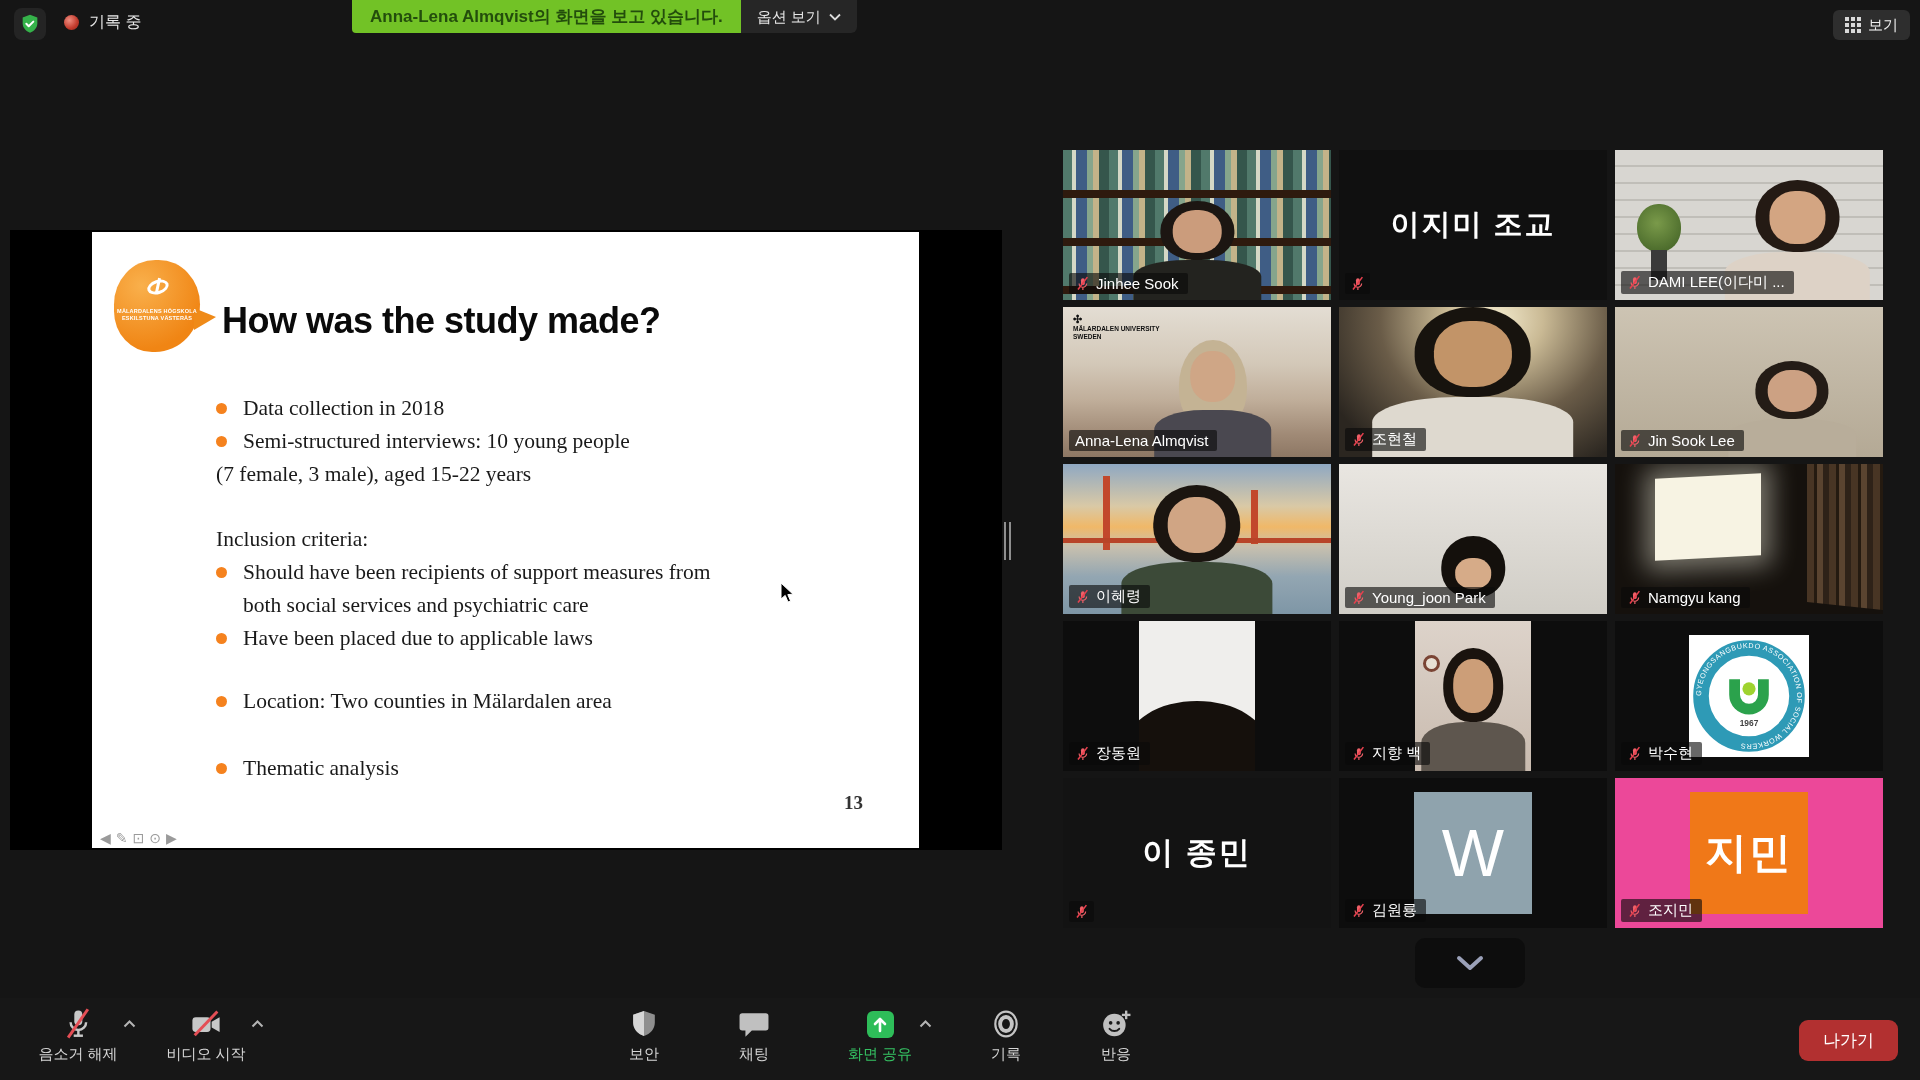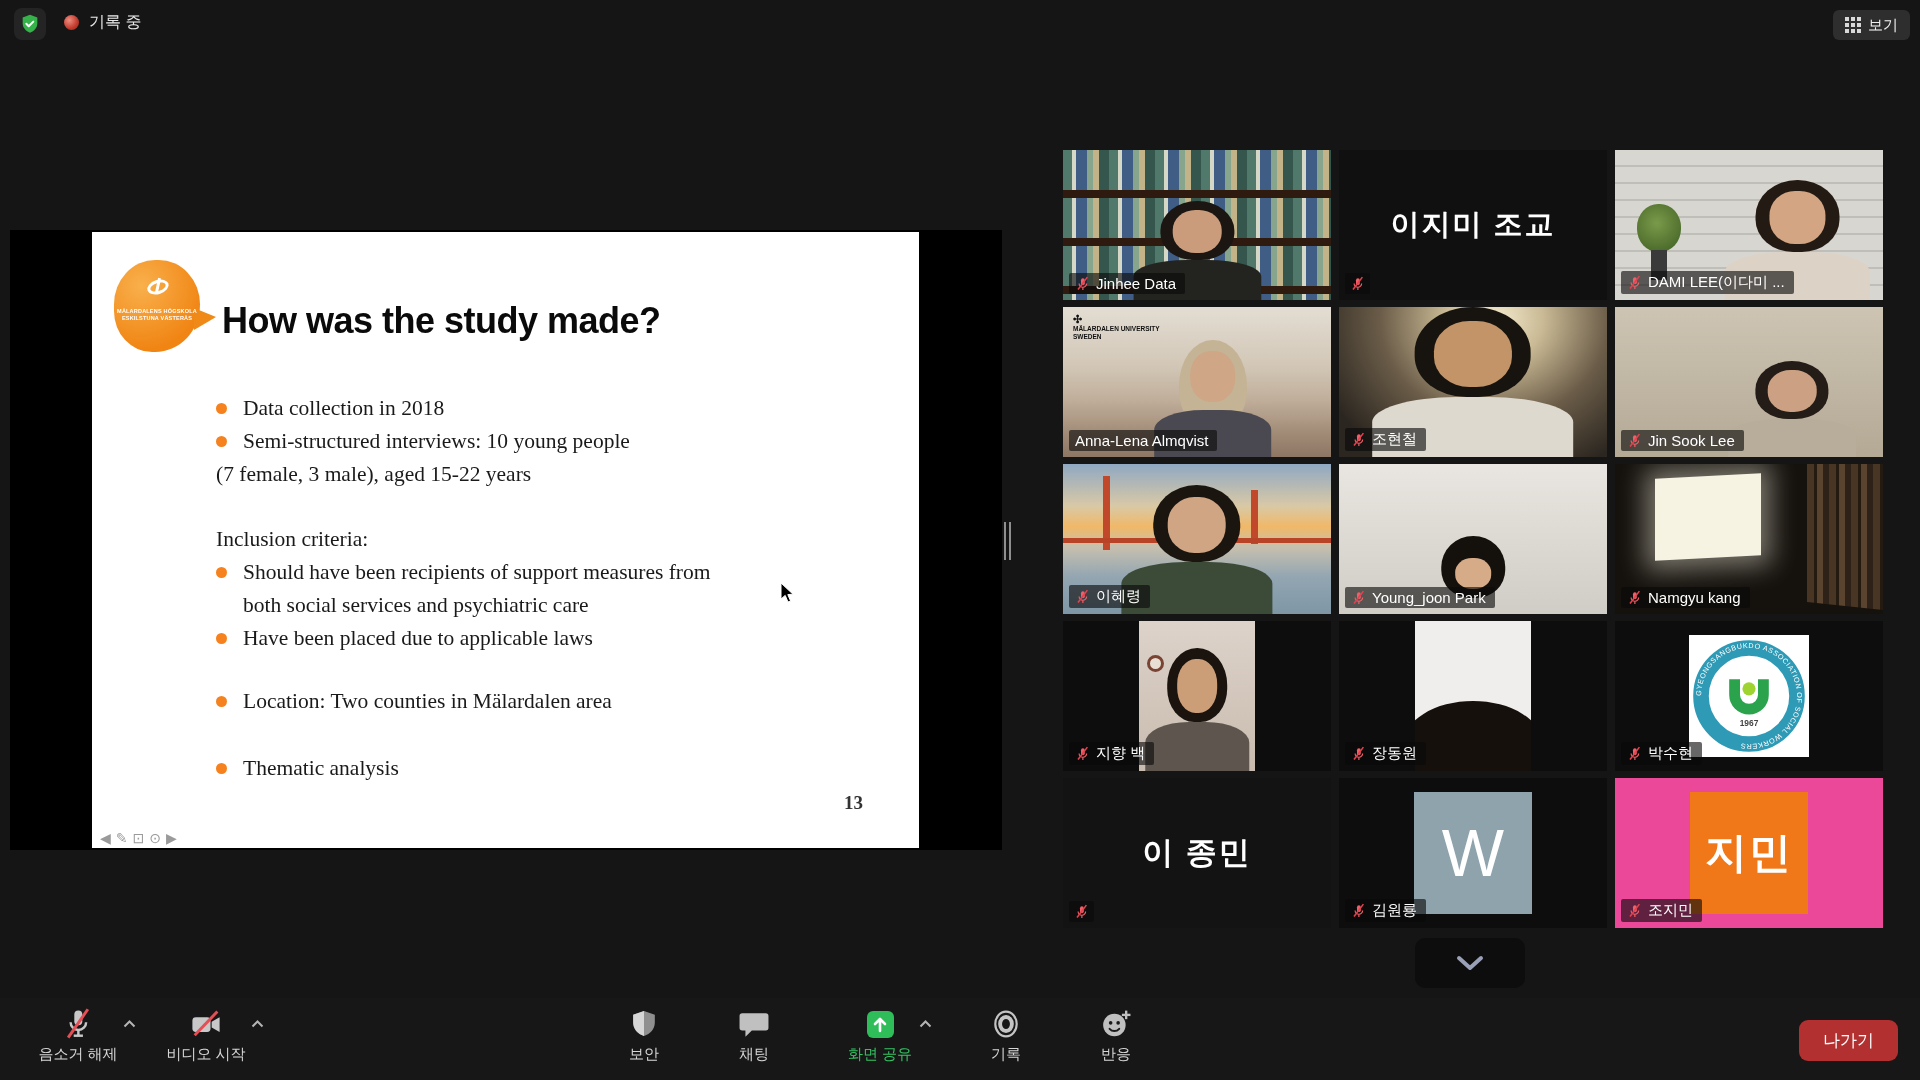--- a/index.html
+++ b/index.html
@@ -107,20 +107,29 @@
   <div class="shield-badge">
     <svg width="22" height="22" viewBox="0 0 24 24">
       <path d="M12 2l8 3v6.2c0 4.9-3.4 8.6-8 10.3-4.6-1.7-8-5.4-8-10.3V5z" fill="#35b24a"></path>
       <path d="M8 11.8l2.6 2.6 5-5" stroke="#fff" stroke-width="2.2" fill="none" stroke-linecap="round" stroke-linejoin="round"></path>
     </svg>
   </div>
   <div class="rec-wrap">
     <span class="rec-dot"></span>
     <span class="rec-label">기록 중</span>
   </div>
+  <div class="banner-wrap">
+    <div class="banner">Anna-Lena  Almqvist의 화면을 보고 있습니다.</div>
+    <div class="options-btn">
+      <span>옵션 보기</span>
+      <svg width="12" height="8" viewBox="0 0 12 8">
+        <polyline points="1,1.5 6,6.5 11,1.5" fill="none" stroke="#dcdcdc" stroke-width="1.8"></polyline>
+      </svg>
+    </div>
+  </div>
   <div class="view-btn">
     <span class="grid-icon">
         <i></i>
         <i></i>
         <i></i>
         <i></i>
         <i></i>
         <i></i>
         <i></i>
         <i></i>
@@ -204,21 +213,21 @@
             <div class="body"></div>
           </div>
       </div>
       <div class="chip">
         <svg width="15" height="17" viewBox="0 0 20 20">
             <rect x="8" y="3" width="5" height="9" rx="2.5" fill="#ef6068"></rect>
             <path d="M5.5 10a5 5 0 0 0 10 0" stroke="#ef6068" fill="none" stroke-width="1.6"></path>
             <line x1="10.5" y1="15" x2="10.5" y2="18.5" stroke="#ef6068" stroke-width="1.6"></line>
             <line x1="4" y1="18" x2="16.5" y2="1.5" stroke="#e8404e" stroke-width="2"></line>
           </svg>
-        <span>Jinhee Data</span>
+        <span>Jinhee Sook</span>
       </div>
     </div>
 
     <div class="tile" style="background:#101010">
       <div class="bigname">이지미 조교</div>
       <div class="chip mic-only">
         <svg width="15" height="17" viewBox="0 0 20 20">
             <rect x="8" y="3" width="5" height="9" rx="2.5" fill="#ef6068"></rect>
             <path d="M5.5 10a5 5 0 0 0 10 0" stroke="#ef6068" fill="none" stroke-width="1.6"></path>
             <line x1="10.5" y1="15" x2="10.5" y2="18.5" stroke="#ef6068" stroke-width="1.6"></line>
@@ -354,51 +363,51 @@
             <rect x="8" y="3" width="5" height="9" rx="2.5" fill="#ef6068"></rect>
             <path d="M5.5 10a5 5 0 0 0 10 0" stroke="#ef6068" fill="none" stroke-width="1.6"></path>
             <line x1="10.5" y1="15" x2="10.5" y2="18.5" stroke="#ef6068" stroke-width="1.6"></line>
             <line x1="4" y1="18" x2="16.5" y2="1.5" stroke="#e8404e" stroke-width="2"></line>
           </svg>
         <span>Namgyu kang</span>
       </div>
     </div>
 
     <div class="tile" style="background:#0d0d0d">
+      <div class="strip light">
+        <div class="hair-top"></div>
+      </div>
+      <div class="chip">
+        <svg width="15" height="17" viewBox="0 0 20 20">
+            <rect x="8" y="3" width="5" height="9" rx="2.5" fill="#ef6068"></rect>
+            <path d="M5.5 10a5 5 0 0 0 10 0" stroke="#ef6068" fill="none" stroke-width="1.6"></path>
+            <line x1="10.5" y1="15" x2="10.5" y2="18.5" stroke="#ef6068" stroke-width="1.6"></line>
+            <line x1="4" y1="18" x2="16.5" y2="1.5" stroke="#e8404e" stroke-width="2"></line>
+          </svg>
+        <span>장동원</span>
+      </div>
+    </div>
+
+    <div class="tile" style="background:#0d0d0d">
       <div class="strip warm">
         <div class="clock"></div>
         <div class="fig" style="width:86%;height:82%;--hair:#1a130e;--skin:#cc9e78;--top:#5e564e">
             <div class="hair"></div>
             <div class="face"></div>
             <div class="body"></div>
           </div>
       </div>
       <div class="chip">
         <svg width="15" height="17" viewBox="0 0 20 20">
             <rect x="8" y="3" width="5" height="9" rx="2.5" fill="#ef6068"></rect>
             <path d="M5.5 10a5 5 0 0 0 10 0" stroke="#ef6068" fill="none" stroke-width="1.6"></path>
             <line x1="10.5" y1="15" x2="10.5" y2="18.5" stroke="#ef6068" stroke-width="1.6"></line>
             <line x1="4" y1="18" x2="16.5" y2="1.5" stroke="#e8404e" stroke-width="2"></line>
           </svg>
         <span>지향 백</span>
-      </div>
-    </div>
-
-    <div class="tile" style="background:#0d0d0d">
-      <div class="strip light">
-        <div class="hair-top"></div>
-      </div>
-      <div class="chip">
-        <svg width="15" height="17" viewBox="0 0 20 20">
-            <rect x="8" y="3" width="5" height="9" rx="2.5" fill="#ef6068"></rect>
-            <path d="M5.5 10a5 5 0 0 0 10 0" stroke="#ef6068" fill="none" stroke-width="1.6"></path>
-            <line x1="10.5" y1="15" x2="10.5" y2="18.5" stroke="#ef6068" stroke-width="1.6"></line>
-            <line x1="4" y1="18" x2="16.5" y2="1.5" stroke="#e8404e" stroke-width="2"></line>
-          </svg>
-        <span>장동원</span>
       </div>
     </div>
 
     <div class="tile" style="background:#0d0d0d">
       <div class="cardwrap">
         <svg width="120" height="122" viewBox="0 0 100 100" style="background:#fff">
           <circle cx="50" cy="50" r="40" fill="none" stroke="#2e9ab6" stroke-width="13"></circle>
           <defs>
               <path id="ringpath" d="M50,50 m-40,0 a40,40 0 1,1 80,0 a40,40 0 1,1 -80,0"></path>
             </defs>

